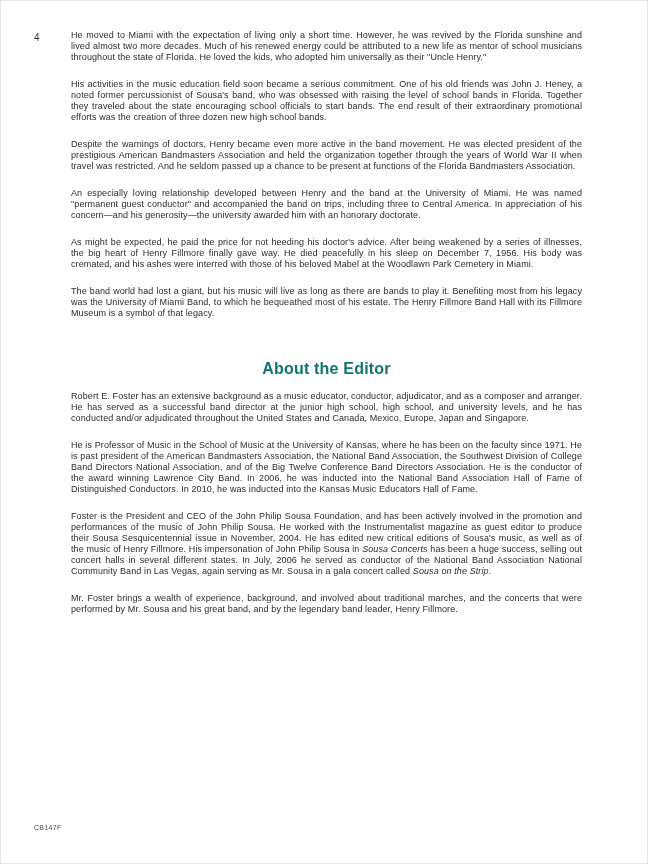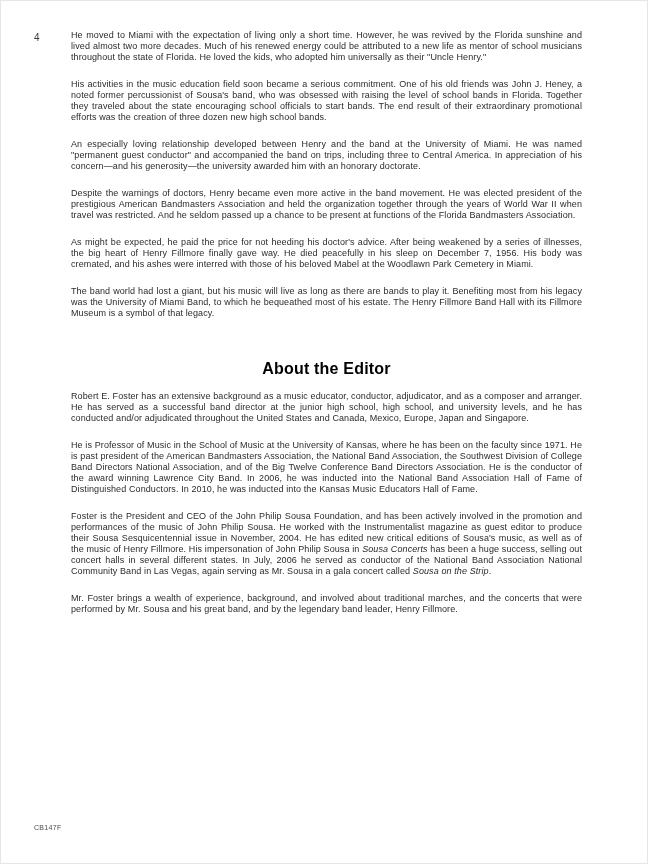--- a/index.html
+++ b/index.html
@@ -37,21 +37,21 @@
     line-height: 11px;
     text-align: justify;
     letter-spacing: 0.1px;
     color: #2b2b2b;
   }
   .section-heading {
     margin: 41px 0 13px 0;
     text-align: center;
     font-size: 16px;
     font-weight: bold;
-    color: #000000;
+    color: #0f766e;
     letter-spacing: 0.2px;
   }
   .it {
     font-style: italic;
   }
   .footer-code {
     position: absolute;
     left: 33px;
     top: 823px;
     font-size: 7px;
@@ -63,22 +63,22 @@
 <body>
 
 <div class="page">
 
   <div class="page-number">4</div>
 
   <div class="content">
 
     <p><span>He moved to Miami with the expectation of living only a short time. However, he was revived by the Florida sunshine and lived almost two more decades. Much of his renewed energy could be attributed to a new life as mentor of school musicians throughout the state of Florida. He loved the kids, who adopted him universally as their "Uncle Henry."</span></p>
     <p><span>His activities in the music education field soon became a serious commitment. One of his old friends was John J. Heney, a noted former percussionist of Sousa's band, who was obsessed with raising the level of school bands in Florida. Together they traveled about the state encouraging school officials to start bands. The end result of their extraordinary promotional efforts was the creation of three dozen new high school bands.</span></p>
+    <p><span>Despite the warnings of doctors, Henry became even more active in the band movement. He was elected president of the prestigious American Bandmasters Association and held the organization together through the years of World War II when travel was restricted. And he seldom passed up a chance to be present at functions of the Florida Bandmasters Association.</span></p>
     <p><span>An especially loving relationship developed between Henry and the band at the University of Miami. He was named "permanent guest conductor" and accompanied the band on trips, including three to Central America. In appreciation of his concern—and his generosity—the university awarded him with an honorary doctorate.</span></p>
-    <p><span>Despite the warnings of doctors, Henry became even more active in the band movement. He was elected president of the prestigious American Bandmasters Association and held the organization together through the years of World War II when travel was restricted. And he seldom passed up a chance to be present at functions of the Florida Bandmasters Association.</span></p>
     <p><span>As might be expected, he paid the price for not heeding his doctor's advice. After being weakened by a series of illnesses, the big heart of Henry Fillmore finally gave way. He died peacefully in his sleep on December 7, 1956. His body was cremated, and his ashes were interred with those of his beloved Mabel at the Woodlawn Park Cemetery in Miami.</span></p>
     <p><span>The band world had lost a giant, but his music will live as long as there are bands to play it. Benefiting most from his legacy was the University of Miami Band, to which he bequeathed most of his estate. The Henry Fillmore Band Hall with its Fillmore Museum is a symbol of that legacy.</span></p>
 
     <h2 class="section-heading">About the Editor</h2>
 
     <p><span>Robert E. Foster has an extensive background as a music educator, conductor, adjudicator, and as a composer and arranger. He has served as a successful band director at the junior high school, high school, and university levels, and he has conducted and/or adjudicated throughout the United States and Canada, Mexico, Europe, Japan and Singapore.</span></p>
     <p><span>He is Professor of Music in the School of Music at the University of Kansas, where he has been on the faculty since 1971. He is past president of the American Bandmasters Association, the National Band Association, the Southwest Division of College Band Directors National Association, and of the Big Twelve Conference Band Directors Association. He is the conductor of the award winning Lawrence City Band. In 2006, he was inducted into the National Band Association Hall of Fame of Distinguished Conductors. In 2010, he was inducted into the Kansas Music Educators Hall of Fame.</span></p>
     <p><span>Foster is the President and CEO of the John Philip Sousa Foundation, and has been actively involved in the promotion and performances of the music of John Philip Sousa. He worked with the Instrumentalist magazine as guest editor to produce their Sousa Sesquicentennial issue in November, 2004. He has edited new critical editions of Sousa's music, as well as of the music of Henry Fillmore. His impersonation of John Philip Sousa in </span><span class="it">Sousa Concerts</span><span> has been a huge success, selling out concert halls in several different states. In July, 2006 he served as conductor of the National Band Association National Community Band in Las Vegas, again serving as Mr. Sousa in a gala concert called </span><span class="it">Sousa on the Strip</span><span>.</span></p>
     <p><span>Mr. Foster brings a wealth of experience, background, and involved about traditional marches, and the concerts that were performed by Mr. Sousa and his great band, and by the legendary band leader, Henry Fillmore.</span></p>
 

